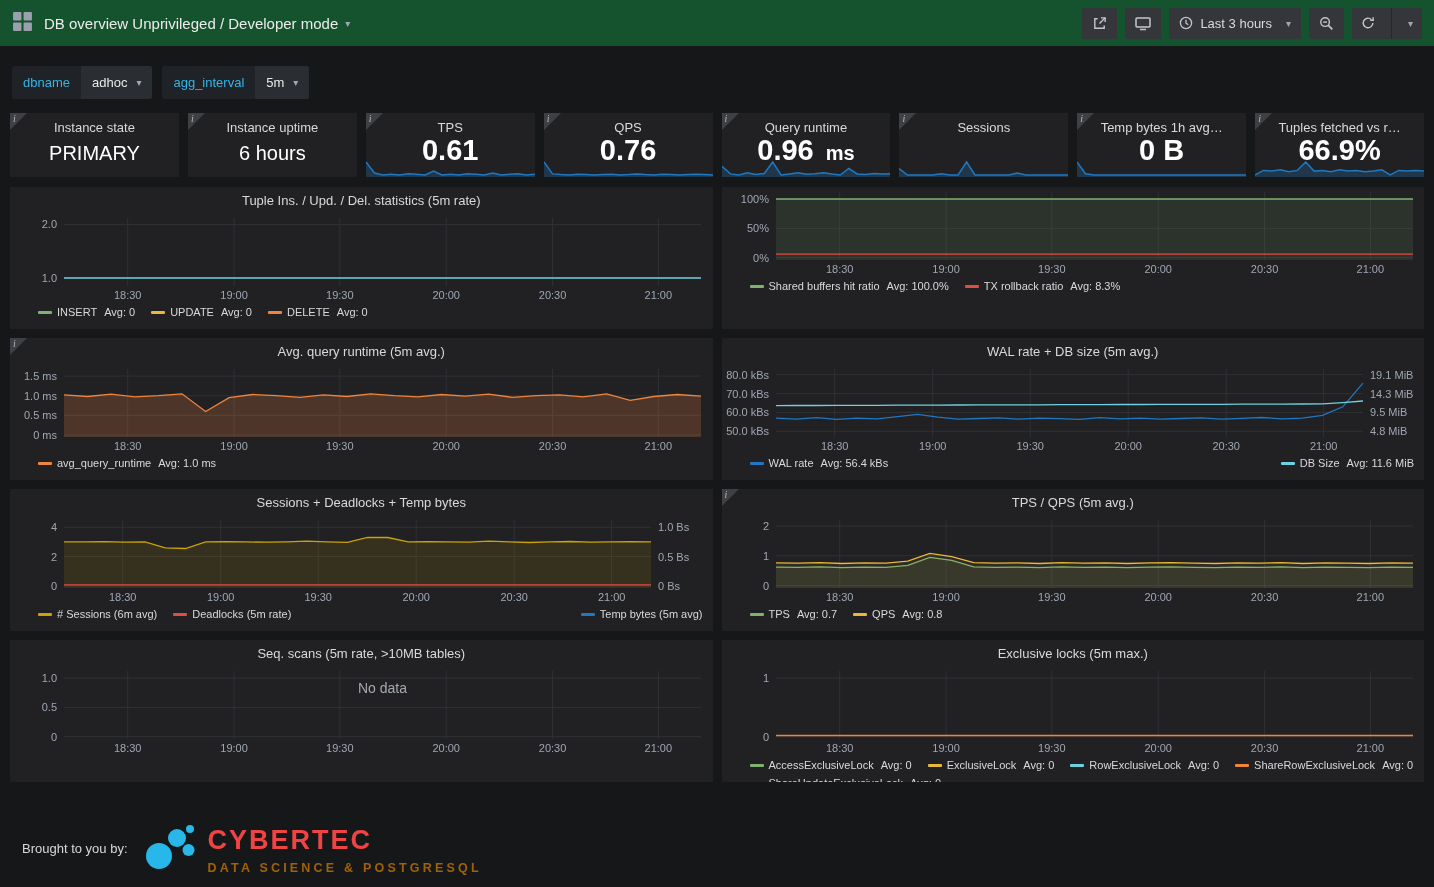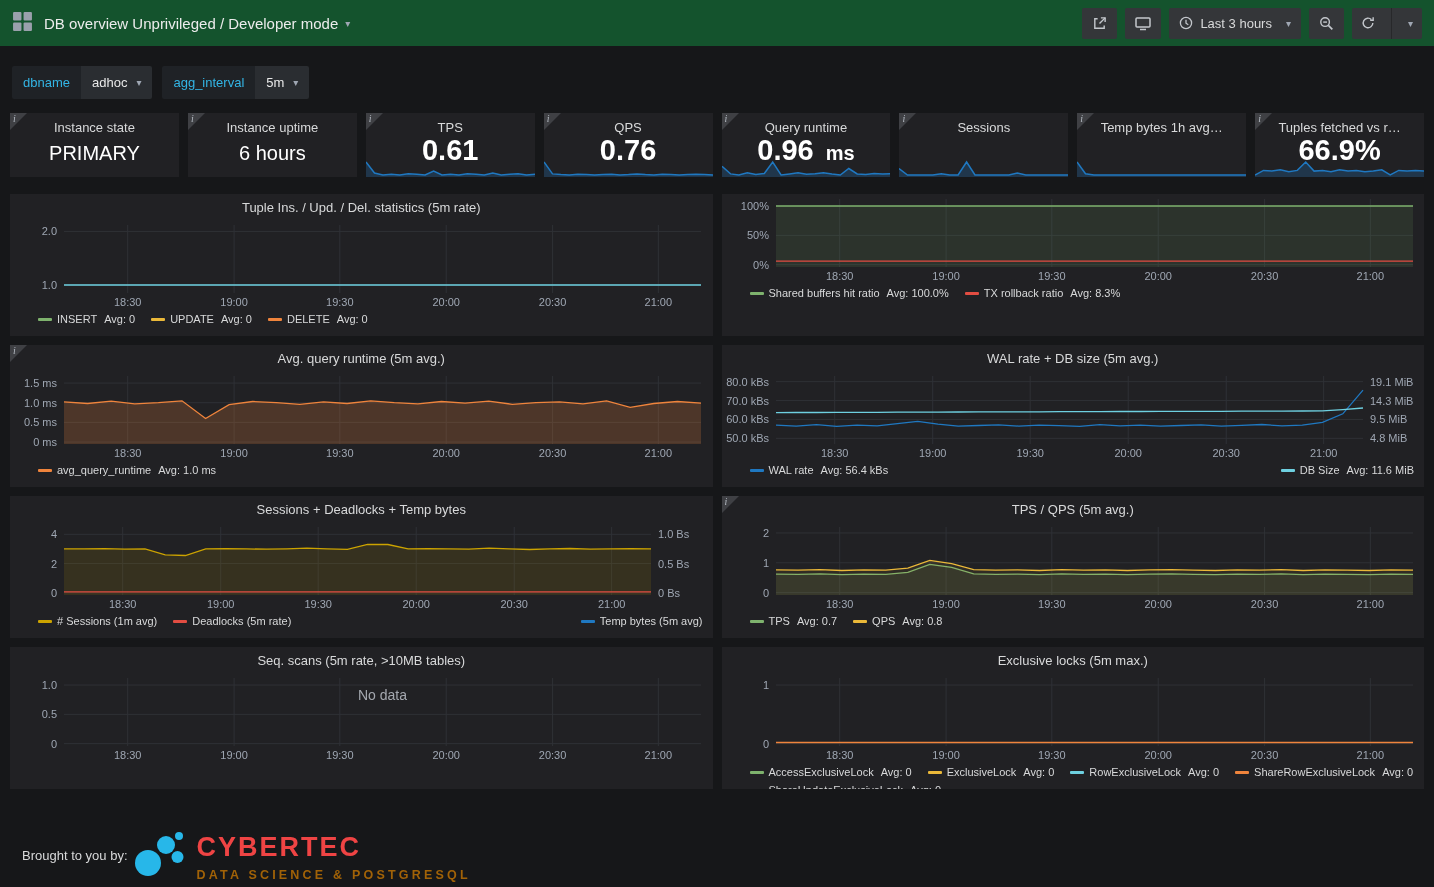--- a/index.html
+++ b/index.html
@@ -39,34 +39,34 @@
   .unit{font-size:20px;font-weight:700;margin-left:12px}
   .spark{position:absolute;left:0;right:0;bottom:0;height:18px;z-index:1}
 
   
   .corner{position:absolute;top:0;left:0;width:0;height:0;
           border-top:17px solid #3f4044;border-right:17px solid transparent;z-index:3;cursor:pointer}
   .corner span{position:absolute;top:-17px;left:3px;font-size:10px;font-style:italic;
                color:#b4bac2;font-family:"Liberation Serif",serif}
 
   
-  .grid2{display:grid;grid-template-columns:1fr 1fr;gap:9px;margin:17px 10px 0}
+  .grid2{display:grid;grid-template-columns:1fr 1fr;gap:9px;margin:10px 10px 0}
   .panel{position:relative;height:142px;background:#212124;overflow:hidden}
   .ptitle{padding-top:6px;height:26px;text-align:center;font-size:13px;font-weight:500;
           color:#d8d9da;cursor:pointer}
   .cbody{height:90px;margin:0 4px}
   .legend{display:flex;flex-wrap:wrap;align-items:center;column-gap:16px;row-gap:6px;
           margin:3px 10px 0 28px;font-size:11px;color:#d8d9da}
   .li{display:inline-flex;align-items:center;gap:5px;cursor:pointer;white-space:nowrap}
   .sw{display:inline-block;width:14px;height:3px;border-radius:1px}
   .lv{margin-left:2px}
   .lgr{margin-left:auto;display:inline-flex;gap:16px}
 
   
-  .footer{display:flex;align-items:center;gap:5px;padding:36px 22px 0}
+  .footer{display:flex;align-items:center;gap:16px;padding:36px 22px 0}
   .brought{font-size:13px;color:#d8d9da}
   .brand{display:flex;align-items:center;gap:12px;cursor:pointer}
   .brand-name{font-size:27px;font-weight:700;color:#ef4444;letter-spacing:2px;line-height:36px}
   .brand-tag{font-size:12.5px;font-weight:700;color:#a16207;letter-spacing:3.2px;margin-top:3px}
   text{font-family:"Liberation Sans",sans-serif}
 </style>
 </head>
 <body>
 
 <div class="navbar">
@@ -209,20 +209,21 @@
     <div class="spark"><svg width="169" height="18">
           <path d="M0,18 L0.0,9.5 L8.5,16.0 L16.9,16.0 L25.3,16.0 L33.8,16.0 L42.3,14.7 L50.7,16.0 L59.1,16.0 L67.6,3.0 L76.0,16.0 L84.5,16.0 L93.0,16.0 L101.4,16.0 L109.9,16.0 L118.3,14.1 L126.8,16.0 L135.2,16.0 L143.7,16.0 L152.1,16.0 L160.5,16.0 L169.0,16.0 L169,18 Z" fill="rgba(31,120,193,0.25)"></path>
           <polyline points="0.0,9.5 8.5,16.0 16.9,16.0 25.3,16.0 33.8,16.0 42.3,14.7 50.7,16.0 59.1,16.0 67.6,3.0 76.0,16.0 84.5,16.0 93.0,16.0 101.4,16.0 109.9,16.0 118.3,14.1 126.8,16.0 135.2,16.0 143.7,16.0 152.1,16.0 160.5,16.0 169.0,16.0" fill="none" stroke="#1f78c1" stroke-width="1.5"></polyline>
         </svg></div>
   </div>
   <div class="stat-panel">
     <div class="corner">
         <span>i</span>
       </div>
     <div class="stat-title">Temp bytes 1h avg…</div>
+    <div class="stat-value"><span>0 B</span></div>
     <div class="spark"><svg width="169" height="18">
           <path d="M0,18 L0.0,3.0 L8.5,14.7 L16.9,16.0 L25.3,16.0 L33.8,16.0 L42.3,16.0 L50.7,16.0 L59.1,16.0 L67.6,16.0 L76.0,16.0 L84.5,16.0 L93.0,16.0 L101.4,16.0 L109.9,16.0 L118.3,16.0 L126.8,16.0 L135.2,16.0 L143.7,16.0 L152.1,16.0 L160.5,16.0 L169.0,16.0 L169,18 Z" fill="rgba(31,120,193,0.25)"></path>
           <polyline points="0.0,3.0 8.5,14.7 16.9,16.0 25.3,16.0 33.8,16.0 42.3,16.0 50.7,16.0 59.1,16.0 67.6,16.0 76.0,16.0 84.5,16.0 93.0,16.0 101.4,16.0 109.9,16.0 118.3,16.0 126.8,16.0 135.2,16.0 143.7,16.0 152.1,16.0 160.5,16.0 169.0,16.0" fill="none" stroke="#1f78c1" stroke-width="1.5"></polyline>
         </svg></div>
   </div>
   <div class="stat-panel">
     <div class="corner">
         <span>i</span>
       </div>
     <div class="stat-title">Tuples fetched vs r…</div>
@@ -421,21 +422,21 @@
           <text x="500.229" y="86" text-anchor="middle" fill="#9fa7b3" font-size="11px">20:30</text>
           <line x1="597.671" x2="597.671" y1="5" y2="73" stroke="#2f3136" stroke-width="1"></line>
           <text x="597.671" y="86" text-anchor="middle" fill="#9fa7b3" font-size="11px">21:00</text>
           <path d="M50,73 L50.0,26.9 L70.2,26.9 L90.5,26.6 L110.7,27.2 L131.0,26.9 L151.2,32.8 L171.4,33.5 L191.7,26.9 L211.9,26.6 L232.2,26.9 L252.4,27.2 L272.7,26.9 L292.9,26.2 L313.1,26.9 L333.4,27.4 L353.6,22.3 L373.9,22.5 L394.1,26.9 L414.3,26.6 L434.6,26.9 L454.8,27.2 L475.1,26.2 L495.3,26.9 L515.6,27.5 L535.8,26.9 L556.0,26.5 L576.3,27.2 L596.5,26.9 L616.8,26.6 L637.0,26.9 L637,73 Z" fill="#cca300" fill-opacity="0.12" stroke="none"></path>
           <polyline points="50.0,26.9 70.2,26.9 90.5,26.6 110.7,27.2 131.0,26.9 151.2,32.8 171.4,33.5 191.7,26.9 211.9,26.6 232.2,26.9 252.4,27.2 272.7,26.9 292.9,26.2 313.1,26.9 333.4,27.4 353.6,22.3 373.9,22.5 394.1,26.9 414.3,26.6 434.6,26.9 454.8,27.2 475.1,26.2 495.3,26.9 515.6,27.5 535.8,26.9 556.0,26.5 576.3,27.2 596.5,26.9 616.8,26.6 637.0,26.9" fill="none" stroke="#cca300" stroke-width="1.3"></polyline>
           <polyline points="50.0,69.9 637.0,69.9" fill="none" stroke="#e24d42" stroke-width="1.3"></polyline>
         </svg></div>
     <div class="legend">
         <span class="li">
           <i class="sw" style="background: rgb(204, 163, 0);"></i>
-          <span class="ln"># Sessions (1m avg)</span>
+          <span class="ln"># Sessions (6m avg)</span>
         </span>
         <span class="li">
           <i class="sw" style="background: rgb(226, 77, 66);"></i>
           <span class="ln">Deadlocks (5m rate)</span>
         </span>
         <span class="lgr">
           <span class="li">
             <i class="sw" style="background: rgb(31, 120, 193);"></i>
             <span class="ln">Temp bytes (5m avg)</span>
           </span>

